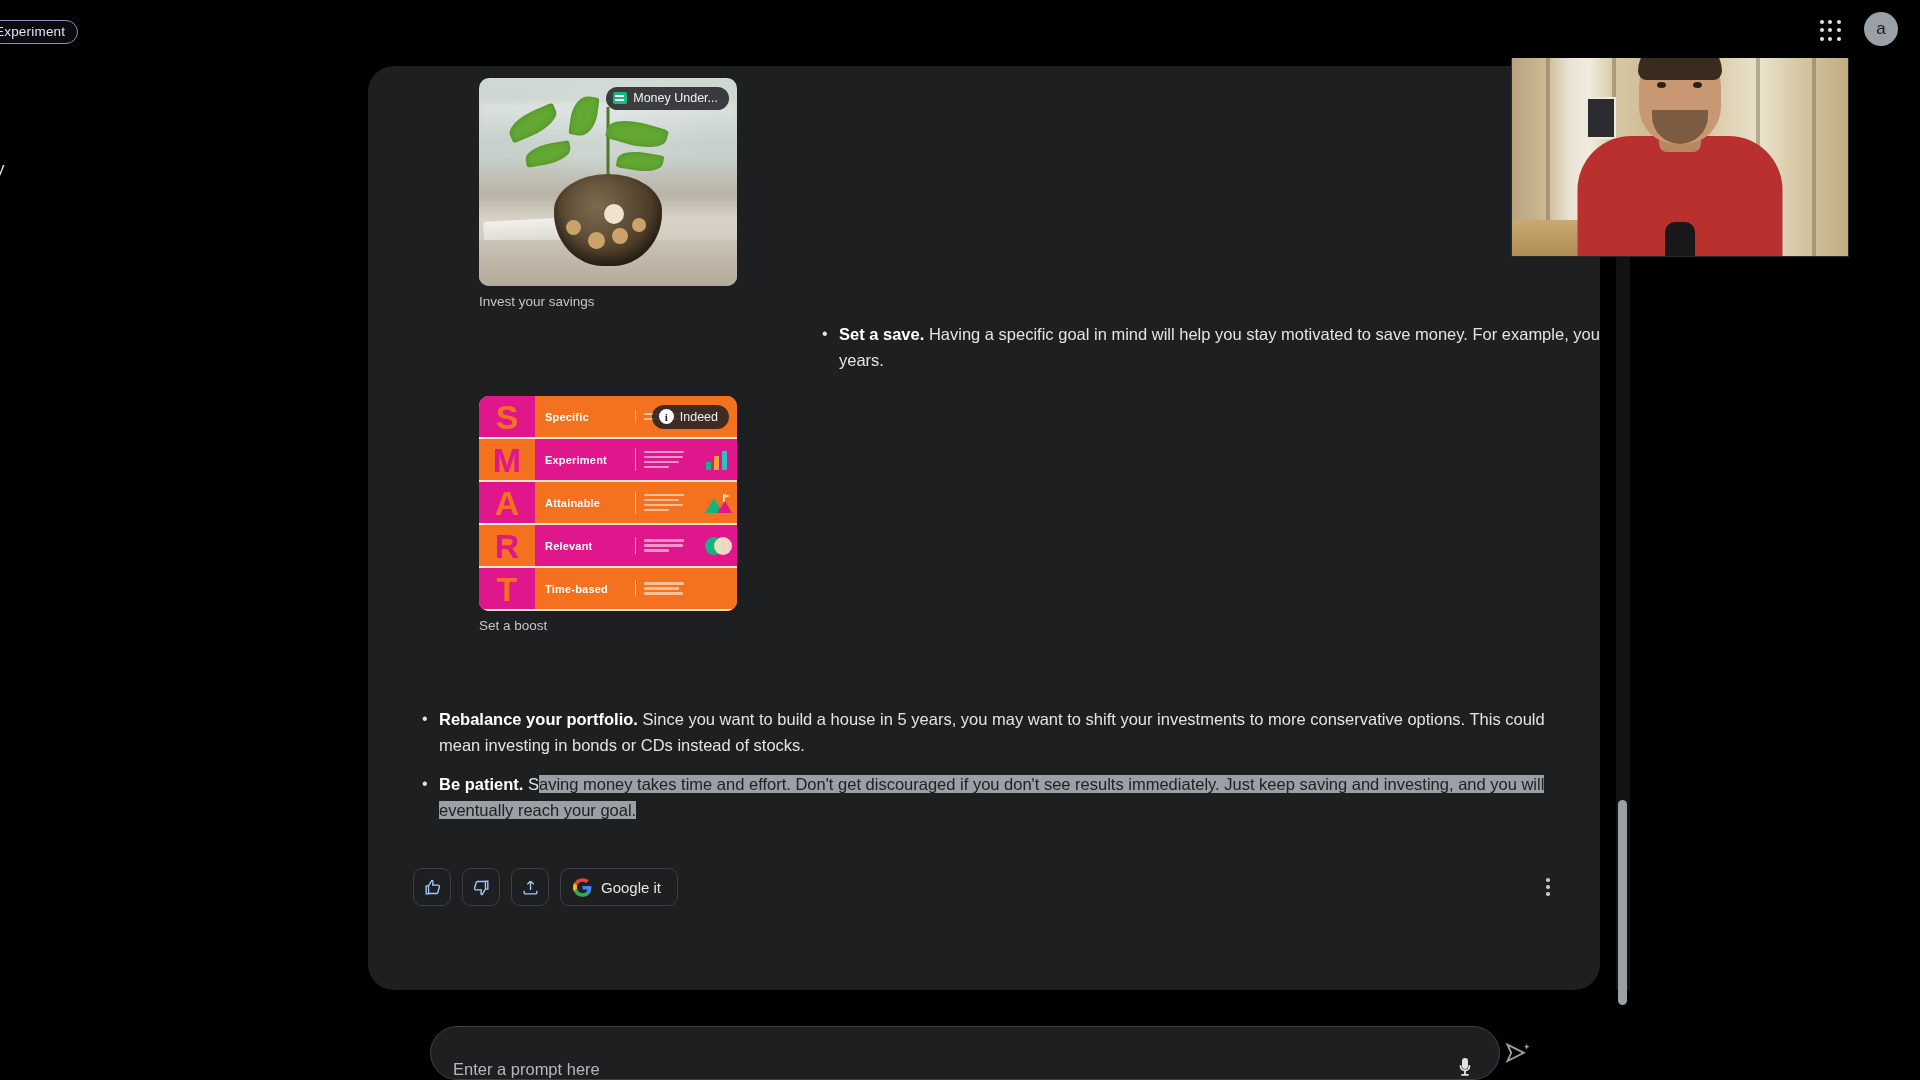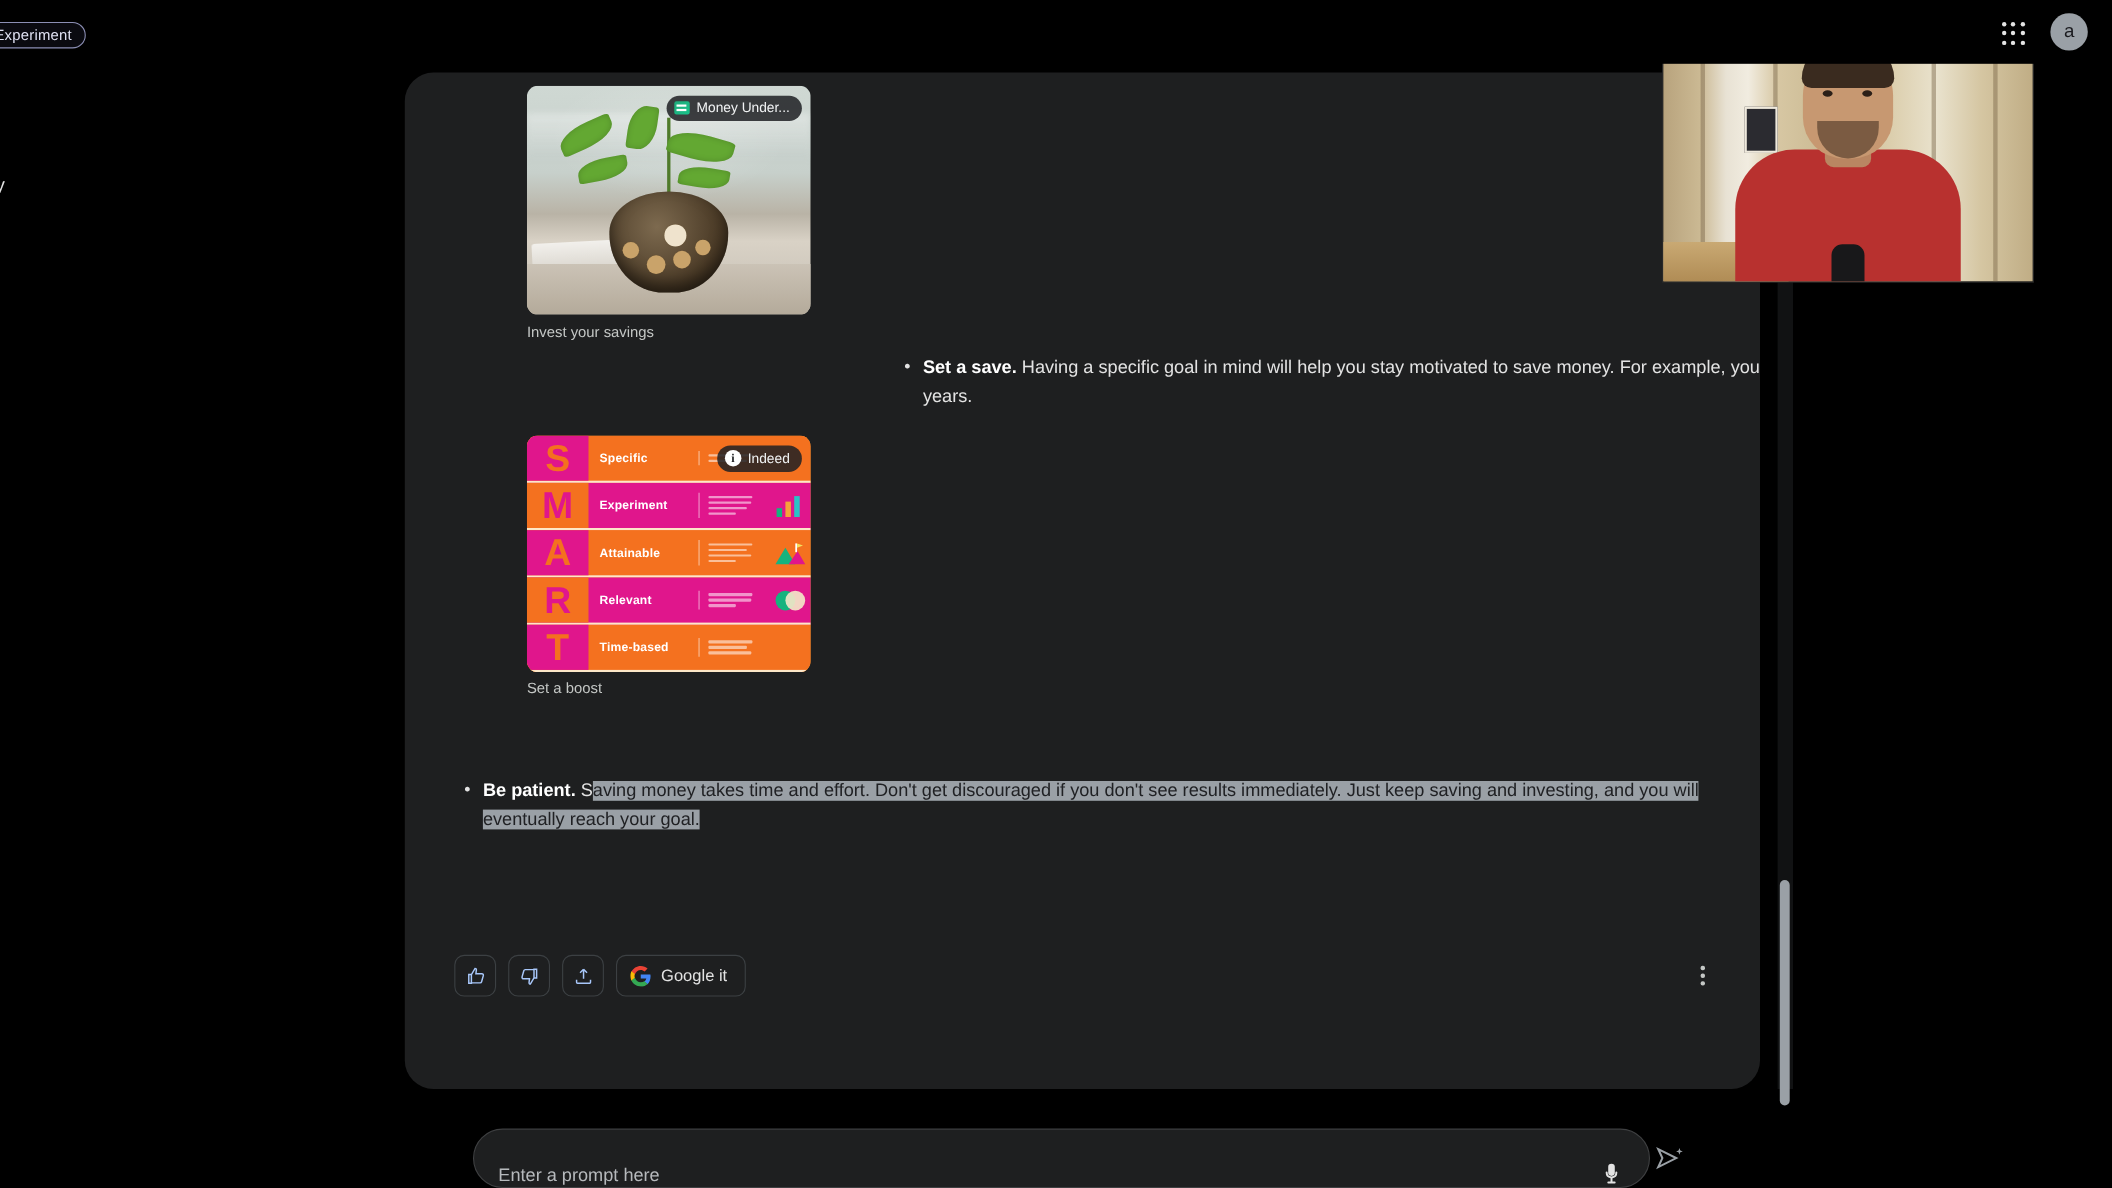--- a/index.html
+++ b/index.html
@@ -416,20 +416,23 @@
         <div class="badge">
           <span class="ic-info">i</span>
           <span>Indeed</span>
         </div>
       </div>
     </div>
     <div class="caption cap-2">Set a boost</div>
 
 
     <div class="bullet-list tips">
+      <div class="bullet">
+        <b>Rebalance your portfolio.</b><span> Since you want to build a house in 5 years, you may want to shift your investments to more conservative options. This could mean investing in bonds or CDs instead of stocks.</span>
+      </div>
       <div class="bullet">
         <b>Be patient.</b><span> S</span><span class="sel">aving money takes time and effort. Don't get discouraged if you don't see results immediately. Just keep saving and investing, and you will eventually reach your goal.</span>
       </div>
     </div>
 
     <div class="actions">
       <div class="act-btn">
         <svg width="19" height="19" viewBox="0 0 24 24" fill="none" stroke="#a8c7fa" stroke-width="1.7">
           <path d="M7 10v10H4V10h3zM7 10l4.2-7c.9 0 1.6.8 1.5 1.7L12.2 9H19a1.8 1.8 0 011.7 2.3l-2 7A1.8 1.8 0 0117 19.6H7"></path>
         </svg>

